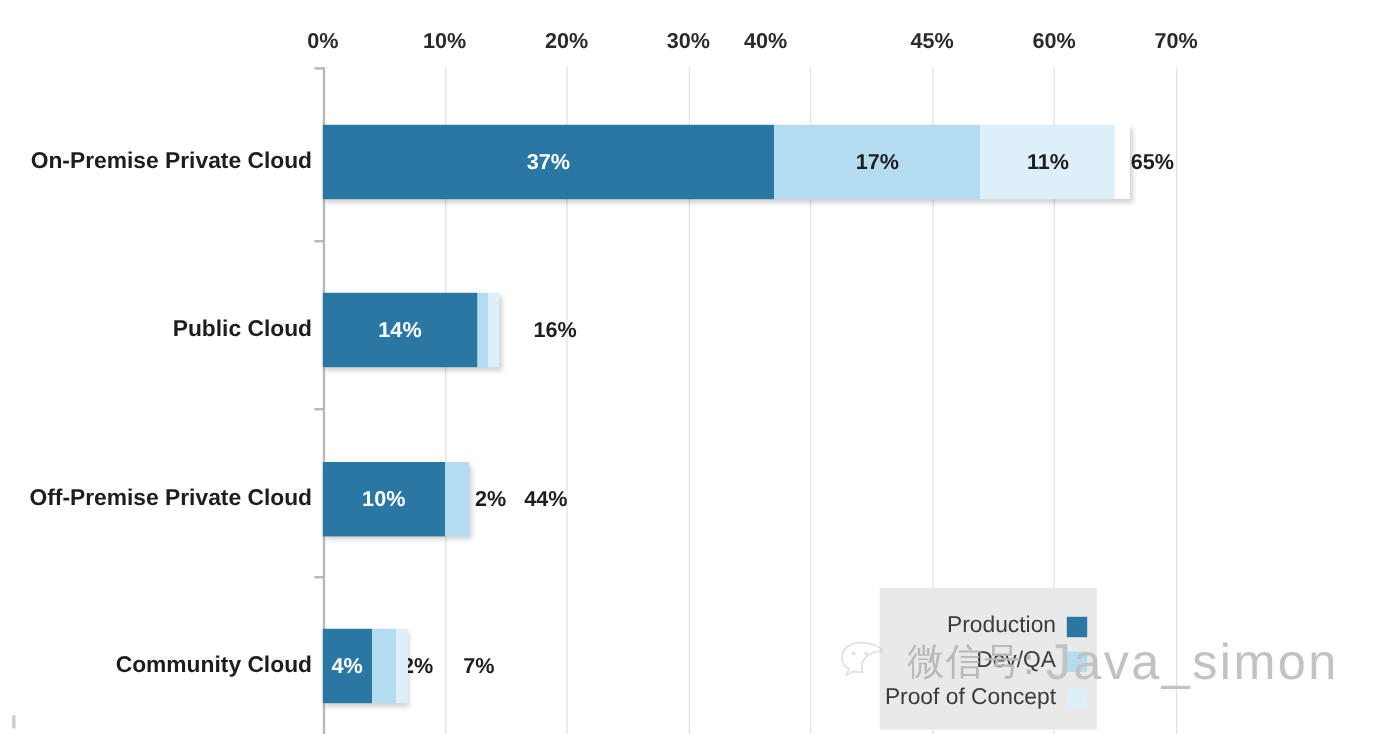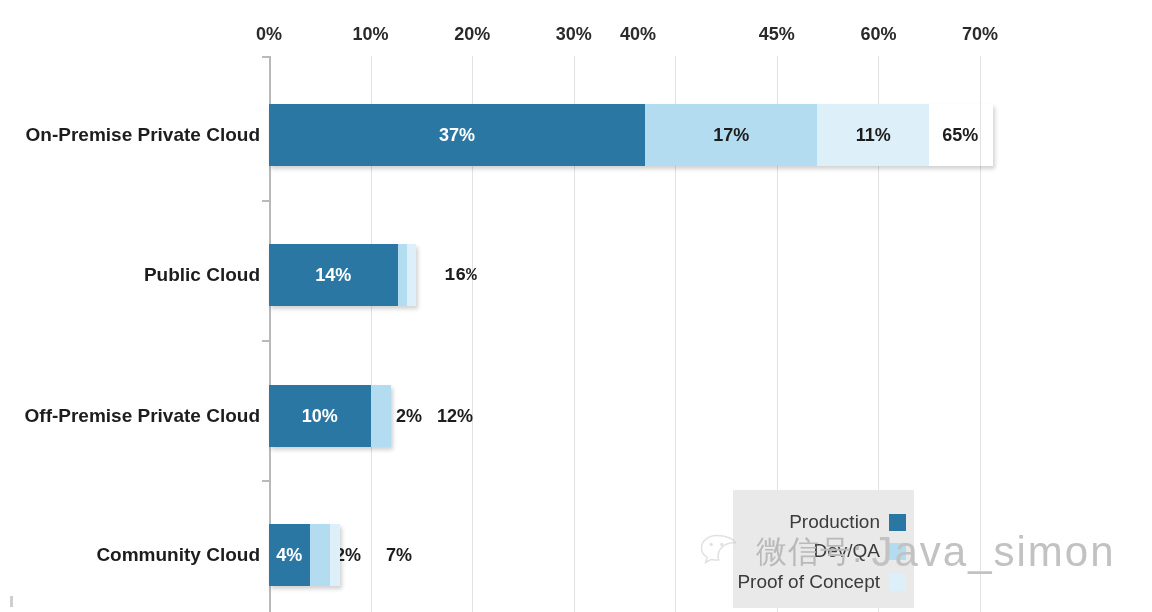--- a/index.html
+++ b/index.html
@@ -222,21 +222,21 @@
   <div id="axis-ticks">
       <div class="axis-tick" style="top: 56px;"></div>
       <div class="axis-tick" style="top: 200px;"></div>
       <div class="axis-tick" style="top: 340px;"></div>
       <div class="axis-tick" style="top: 480px;"></div>
     </div>
 
   <div id="rows">
       <div class="cat-row" style="top: 104px;">
         <div class="cat-label">On-Premise Private Cloud</div>
-        <div class="bar-wrap" style="width: 724px;">
+        <div class="bar-wrap" style="width: 673px;">
           <div class="seg" style="width: 375.814px; background: rgb(43, 119, 164);">
             <span class="seg-label on-dark">37%</span>
           </div>
           <div class="seg" style="width: 172.671px; background: rgb(180, 220, 240);">
             <span class="seg-label on-light">17%</span>
           </div>
           <div class="seg" style="width: 111.729px; background: rgb(221, 239, 249);">
             <span class="seg-label on-light">11%</span>
           </div>
         </div>
@@ -244,33 +244,33 @@
       </div>
       <div class="cat-row" style="top: 244px;">
         <div class="cat-label">Public Cloud</div>
         <div class="bar-wrap" style="width: 147px;">
           <div class="seg" style="width: 142.2px; background: rgb(43, 119, 164);">
             <span class="seg-label on-dark">14%</span>
           </div>
           <div class="seg" style="width: 10.1571px; background: rgb(180, 220, 240);"></div>
           <div class="seg" style="width: 10.1571px; background: rgb(221, 239, 249);"></div>
         </div>
-        <div class="total-label" style="left: 444.514px; font-family: Liberation Mono, monospace;">16%</div>
+        <div class="total-label" style="left: 444.514px;">16%</div>
       </div>
       <div class="cat-row" style="top: 385px;">
         <div class="cat-label">Off-Premise Private Cloud</div>
         <div class="bar-wrap" style="width: 121.886px;">
           <div class="seg" style="width: 101.571px; background: rgb(43, 119, 164);">
             <span class="seg-label on-dark">10%</span>
           </div>
           <div class="seg" style="width: 20.3143px; background: rgb(180, 220, 240);">
             <span class="seg-label on-light outside">2%</span>
           </div>
         </div>
-        <div class="total-label" style="left: 436.886px;">12%</div>
+        <div class="total-label" style="left: 436.886px;">44%</div>
       </div>
       <div class="cat-row" style="top: 524px;">
         <div class="cat-label">Community Cloud</div>
         <div class="bar-wrap" style="width: 71.1px;">
           <div class="seg" style="width: 40.6286px; background: rgb(43, 119, 164);">
             <span class="seg-label on-dark">4%</span>
           </div>
           <div class="seg" style="width: 20.3143px; background: rgb(180, 220, 240);">
             <span class="seg-label on-light outside">2%</span>
           </div>

